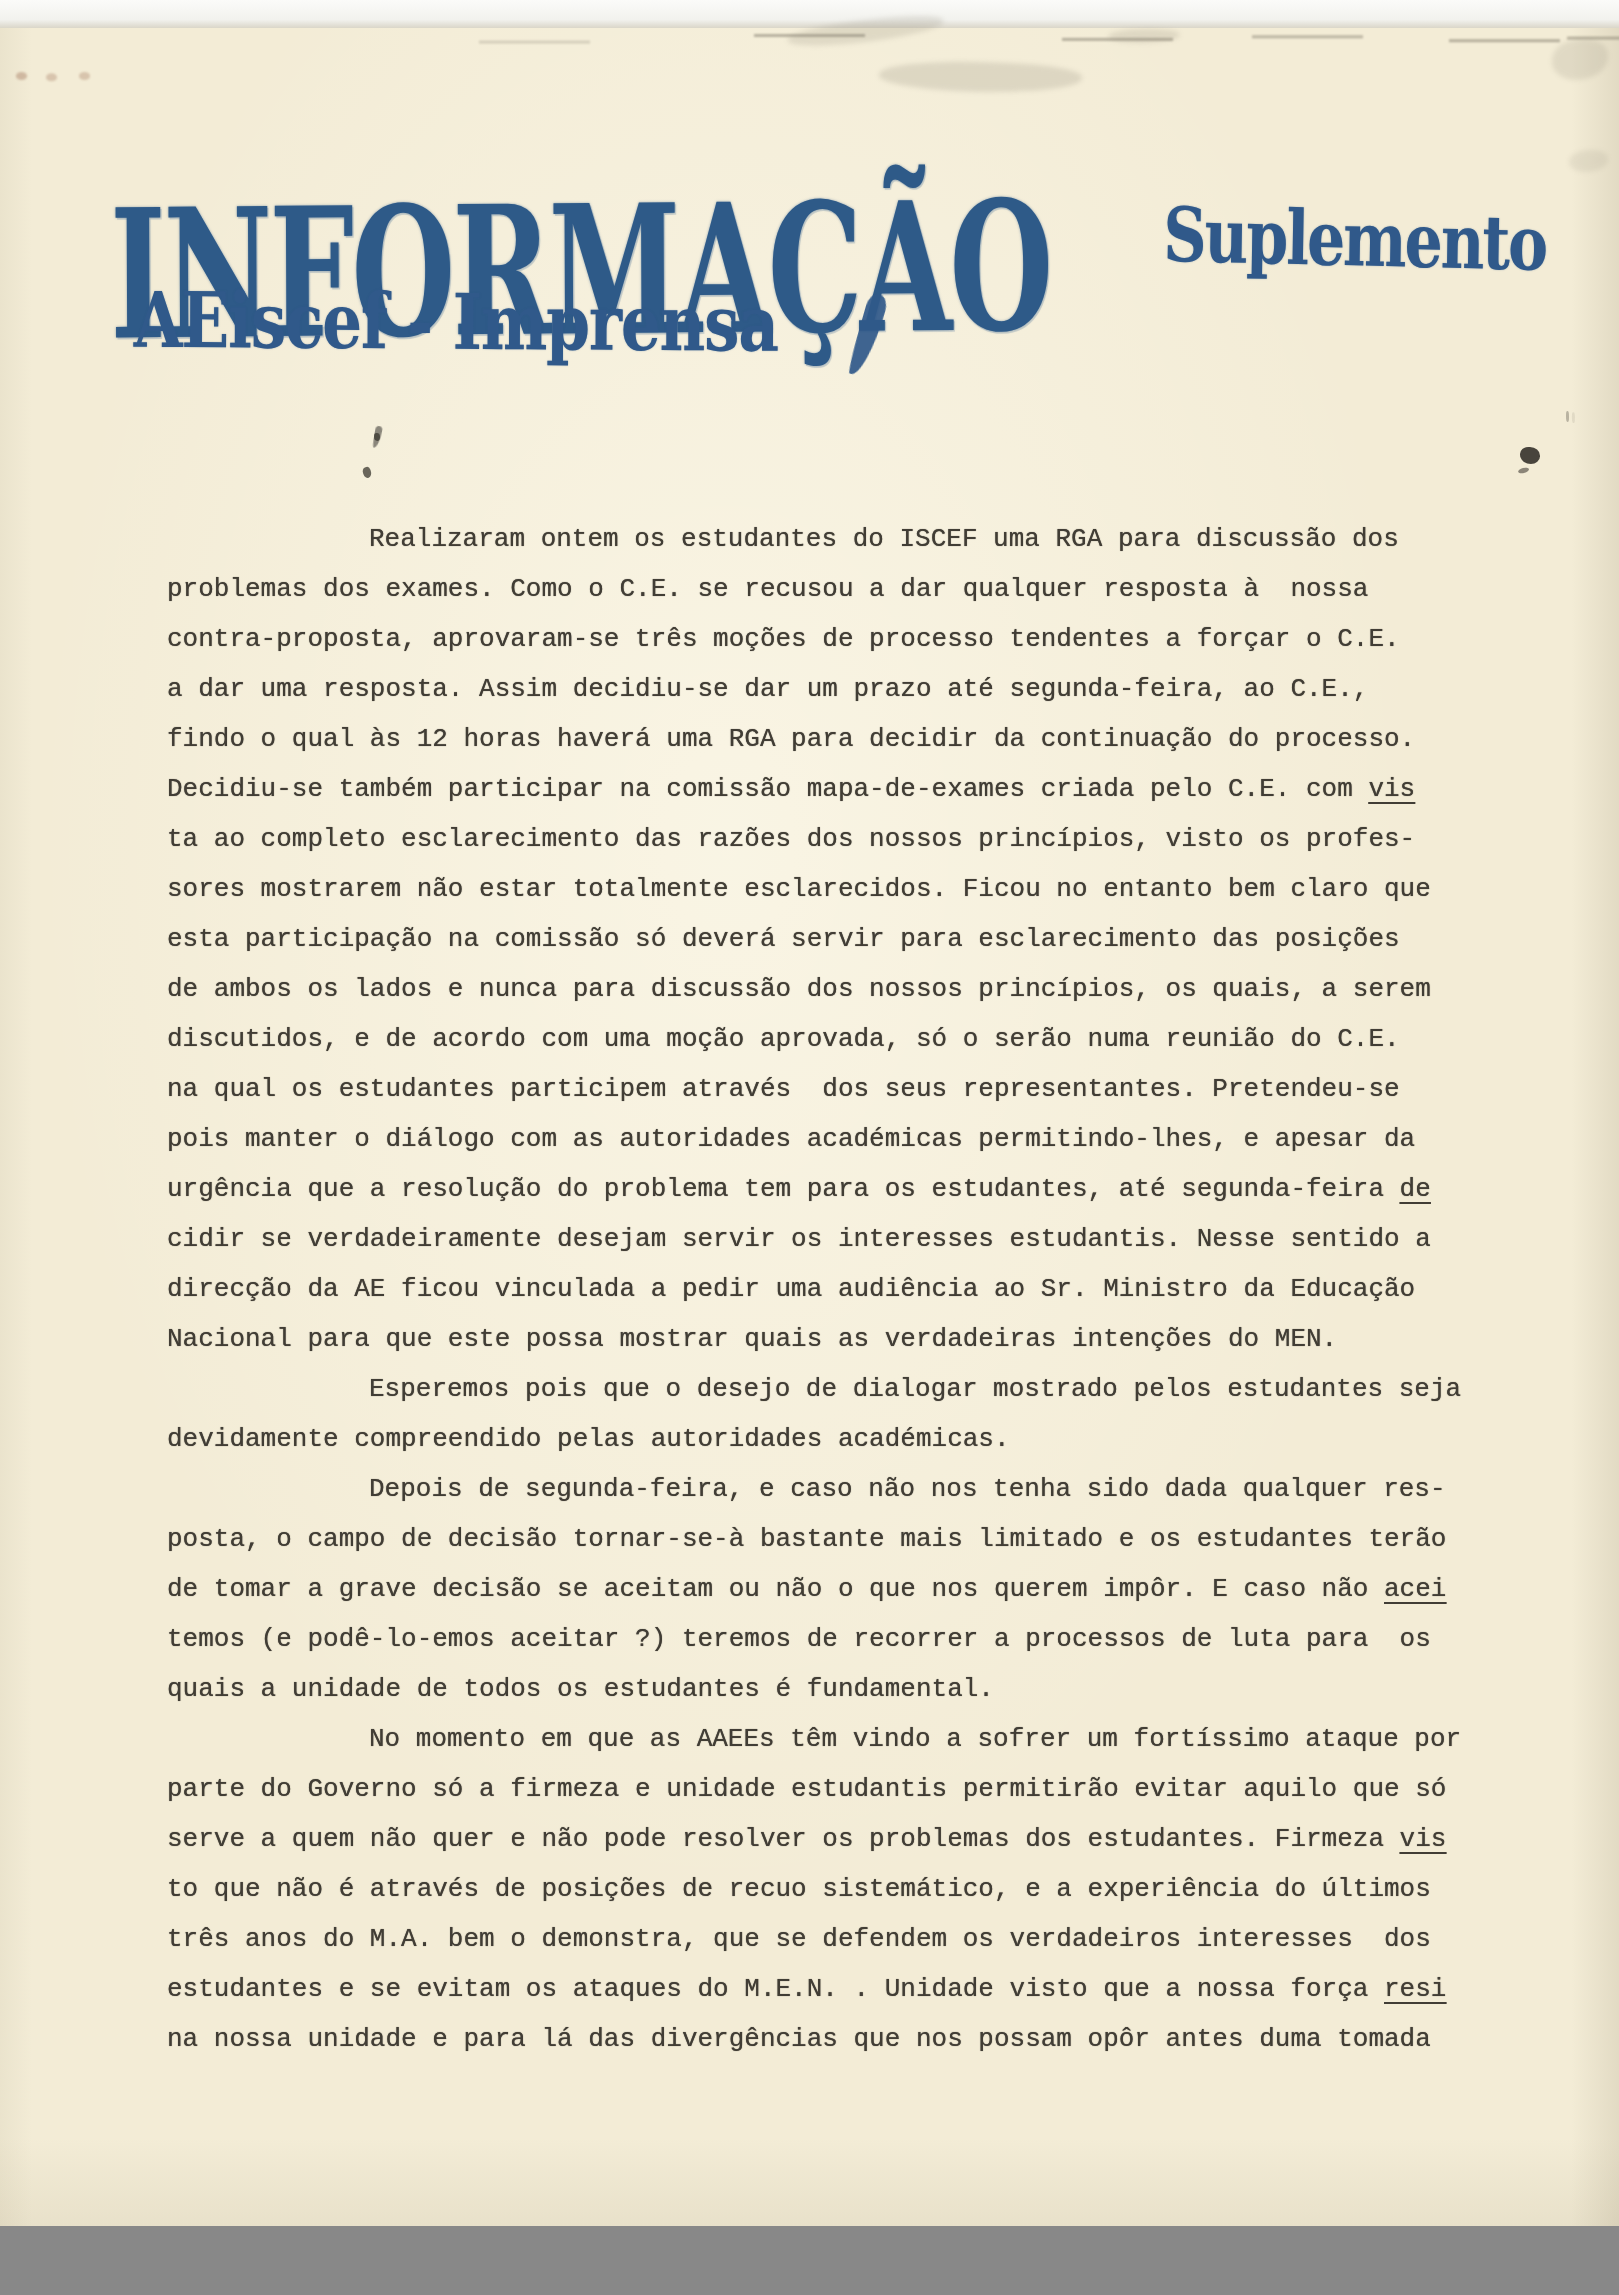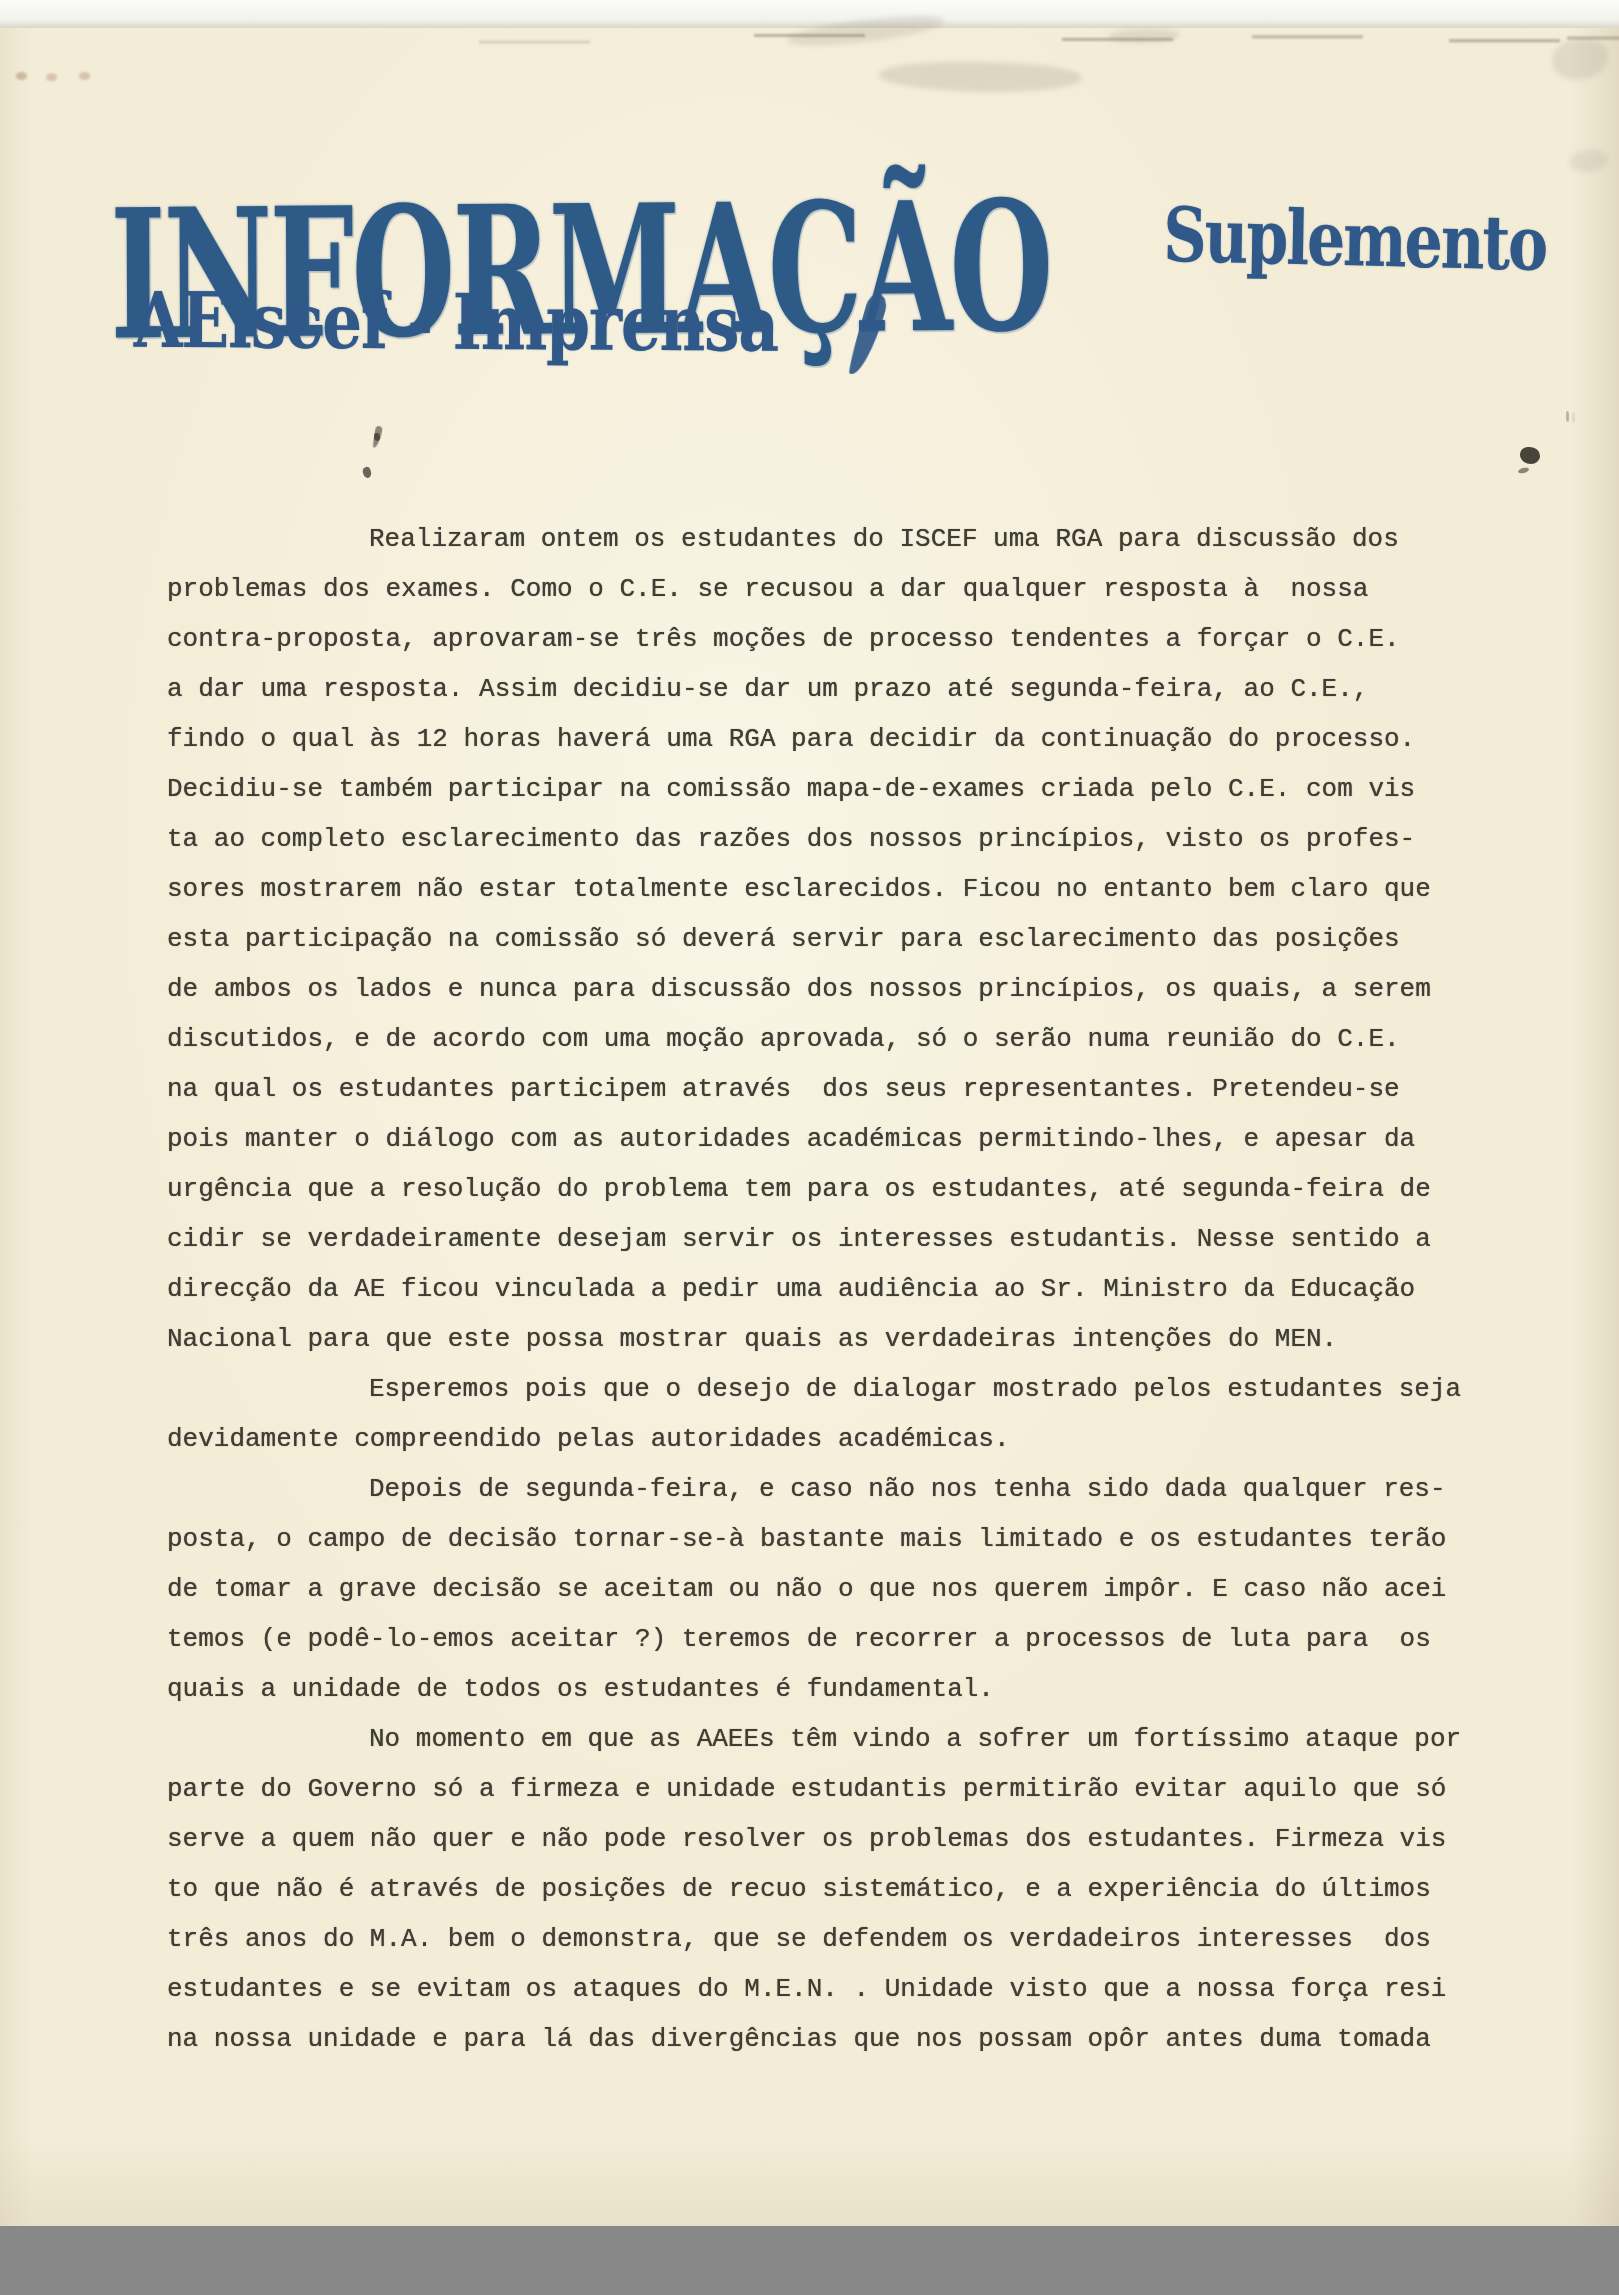--- a/index.html
+++ b/index.html
@@ -73,20 +73,21 @@
   .typed{
     position:absolute;left:167px;top:514px;width:1404px;
     font-family:"Liberation Mono","DejaVu Sans Mono",monospace;
     font-size:26px;line-height:50px;color:#413d35;
     white-space:pre;
     text-shadow:0 0 0.9px rgba(58,54,46,.85);
   }
   .typed .line{height:50px;}
   .typed .indent{padding-left:202px;}
   .typed .usuf{
+    text-decoration:underline;
     text-decoration-thickness:2.3px;
     text-underline-offset:5.9px;
   }
   
   .speck-a{left:1520px;top:447px;width:19.7px;height:17px;opacity:.9;}
   .speck-b{left:1518px;top:468px;width:11px;height:4.6px;opacity:.55;border-radius:50%;transform:rotate(-15deg);}
   .speck-c{left:1566px;top:411px;width:3.3px;height:10.5px;opacity:.3;box-shadow:5.9px 1.3px 0 rgba(53,50,43,.3);}
   .speck-d{left:374px;top:433px;width:5.9px;height:7.9px;opacity:.7;}
 </style>
 </head>

